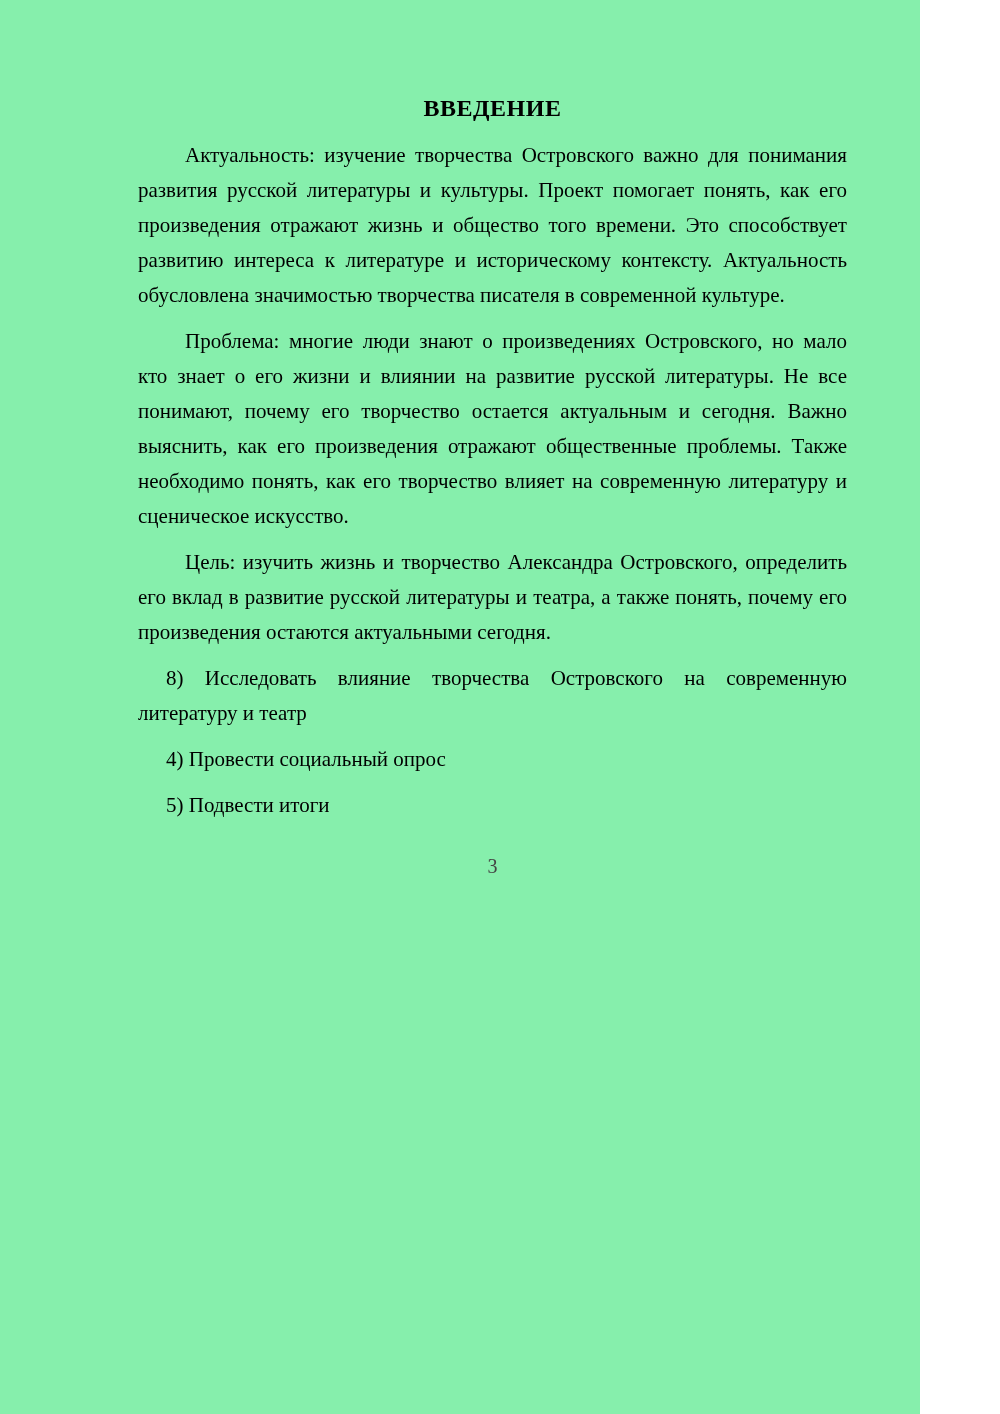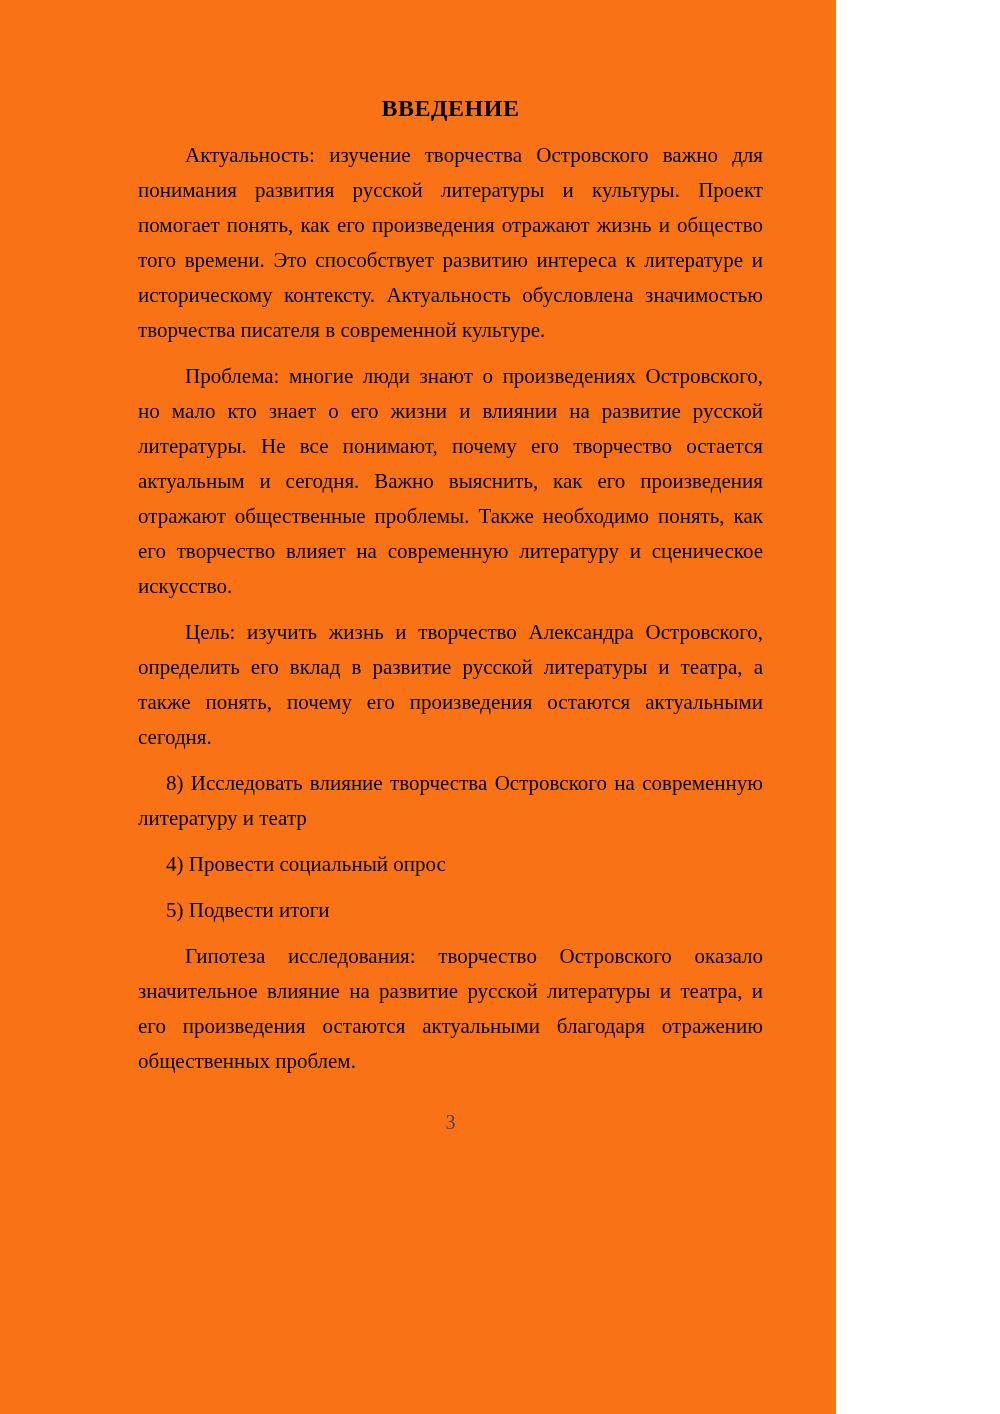--- a/index.html
+++ b/index.html
@@ -2,23 +2,23 @@
 <html lang="ru"><head>
 <meta charset="utf-8">
 <style>
   html, body {
     margin: 0;
     padding: 0;
     background: #ffffff;
   }
   .page {
     position: relative;
-    width: 836px;
+    width: 920px;
     height: 1414px;
-    background: #f97316;
+    background: #86efac;
     box-sizing: border-box;
     padding: 91px 73px 0 138px;
     font-family: "Liberation Serif", "DejaVu Serif", serif;
     font-size: 21px;
     line-height: 35px;
     color: #000000;
     overflow: hidden;
   }
   .doc-title {
     font-size: 24px;
@@ -63,17 +63,16 @@
 
 
   <p class="para list-indent">8) Исследовать влияние творчества Островского на современную литературу и театр</p>
 
   <p class="para list-indent">4) Провести социальный опрос</p>
 
   <p class="para list-indent">5) Подвести итоги</p>
 
 
 
-  <p class="para body-indent">Гипотеза исследования: творчество Островского оказало значительное влияние на развитие русской литературы и театра, и его произведения остаются актуальными благодаря отражению общественных проблем.</p>
 
   <div class="page-number">3</div>
 
 </div>
 
 </body></html>

